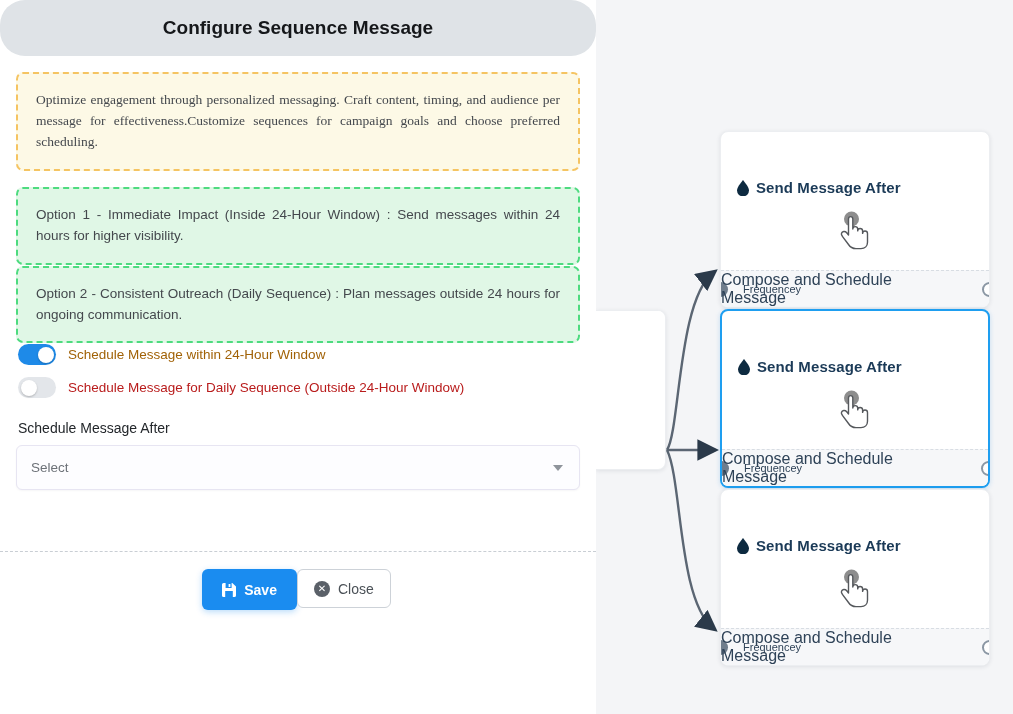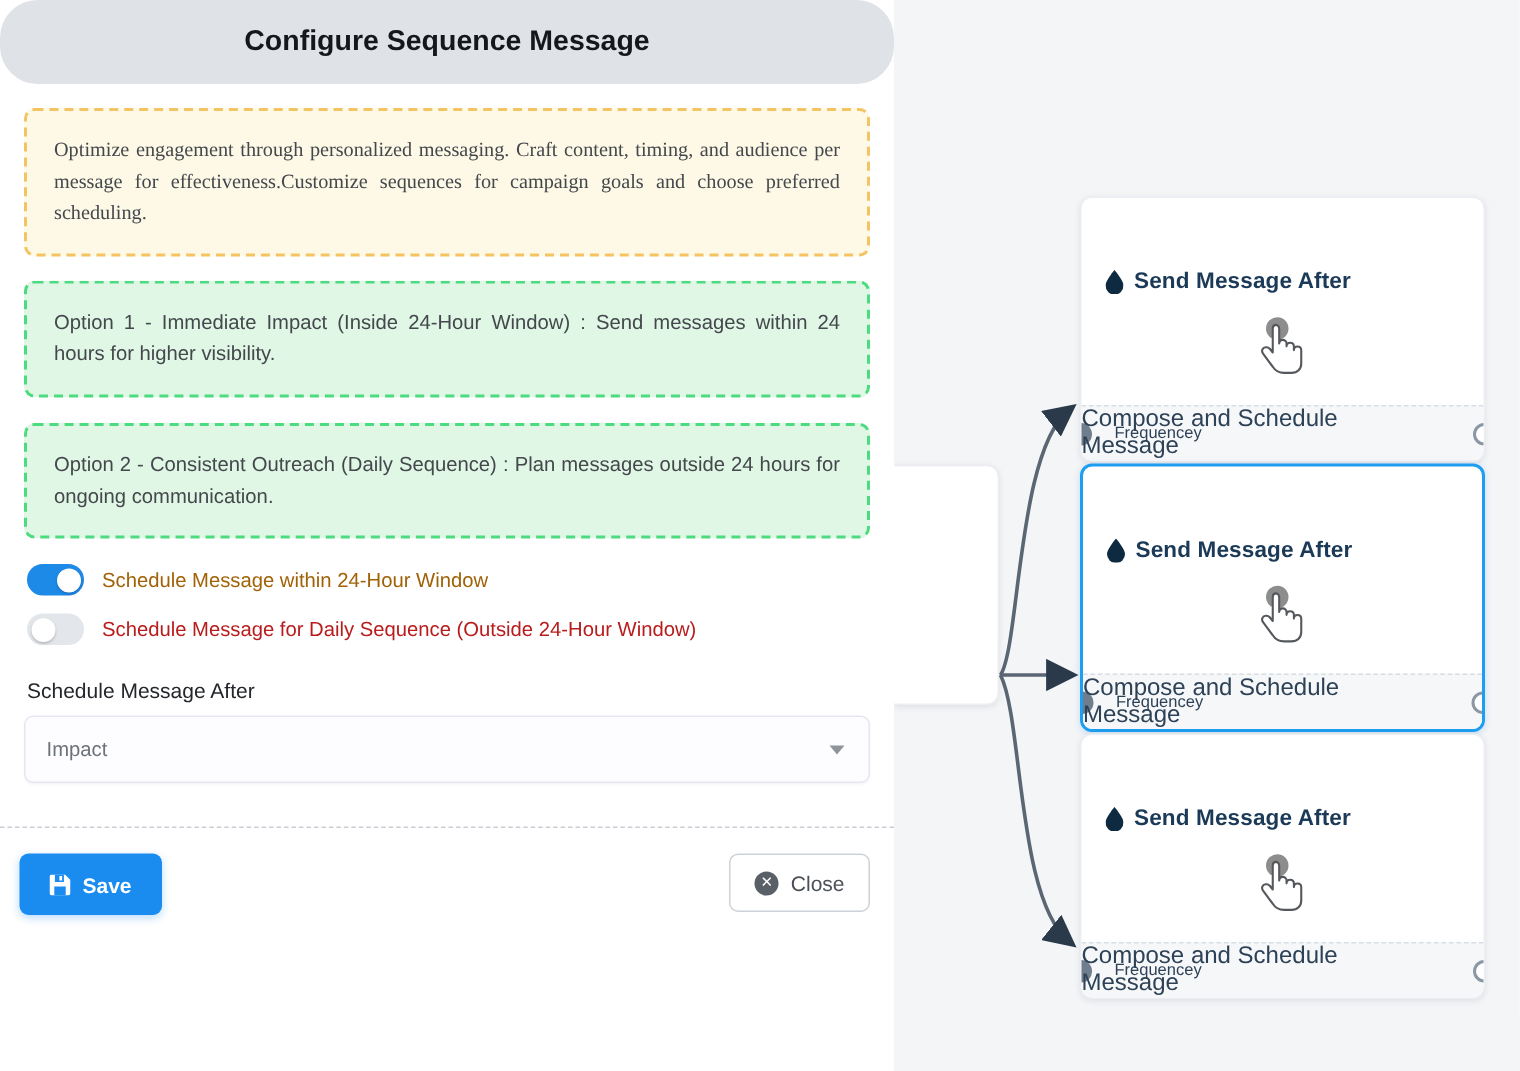--- a/index.html
+++ b/index.html
@@ -139,21 +139,21 @@
   }
   .opt {
     border: 2px dashed #4ddb7f;
     background: #e0f7e6;
     border-radius: 7px;
     padding: 16px 18px;
     font-size: 13.5px;
     line-height: 1.55;
     color: #44484d;
     text-align: justify;
-    margin-bottom: 17px;
+    margin-bottom: 1px;
   }
 
   .toggle-row {
     display: flex; align-items: center;
     gap: 12px;
     margin: 0 0 12px 0;
     padding-left: 2px;
   }
   .switch {
     width: 38px; height: 21px;
@@ -199,21 +199,21 @@
     border-top: 6px solid #8f949b;
   }
 
   .panel-divider {
     position: absolute; left: 0; right: 0; top: 551px;
     border-top: 1px dashed #c9ced4;
   }
   .panel-footer {
     position: absolute; left: 0; right: 0; top: 551px; bottom: 0;
     padding: 18px 16px 0 13px;
-    display: flex; align-items: flex-start; justify-content: space-between;
+    display: flex; align-items: flex-start; justify-content: center;
   }
   .btn-save {
     display: flex; align-items: center; gap: 8px;
     background: #1a8cf0;
     color: #ffffff;
     border: none; border-radius: 6px;
     padding: 0 20px;
     height: 41px;
     font-size: 14px; font-weight: bold;
     cursor: pointer;
@@ -350,21 +350,21 @@
 
       <div class="toggle-row">
         <span class="switch off">
           <span class="knob"></span>
         </span>
         <span class="toggle-label muted">Schedule Message for Daily Sequence (Outside 24-Hour Window)</span>
       </div>
 
       <div class="field-label">Schedule Message After</div>
       <div class="select">
-        <span class="select-value">Impact</span>
+        <span class="select-value">Select</span>
         <span class="caret"></span>
       </div>
     </div>
 
     <div class="panel-divider"></div>
 
     <div class="panel-footer">
       <button class="btn-save">
         <svg width="14" height="14" viewBox="0 0 14 14">
           <path d="M1.6 0 H10.3 L14 3.6 V12.4 A1.6 1.6 0 0 1 12.4 14 H1.6 A1.6 1.6 0 0 1 0 12.4 V1.6 A1.6 1.6 0 0 1 1.6 0 Z" fill="#ffffff"></path>

